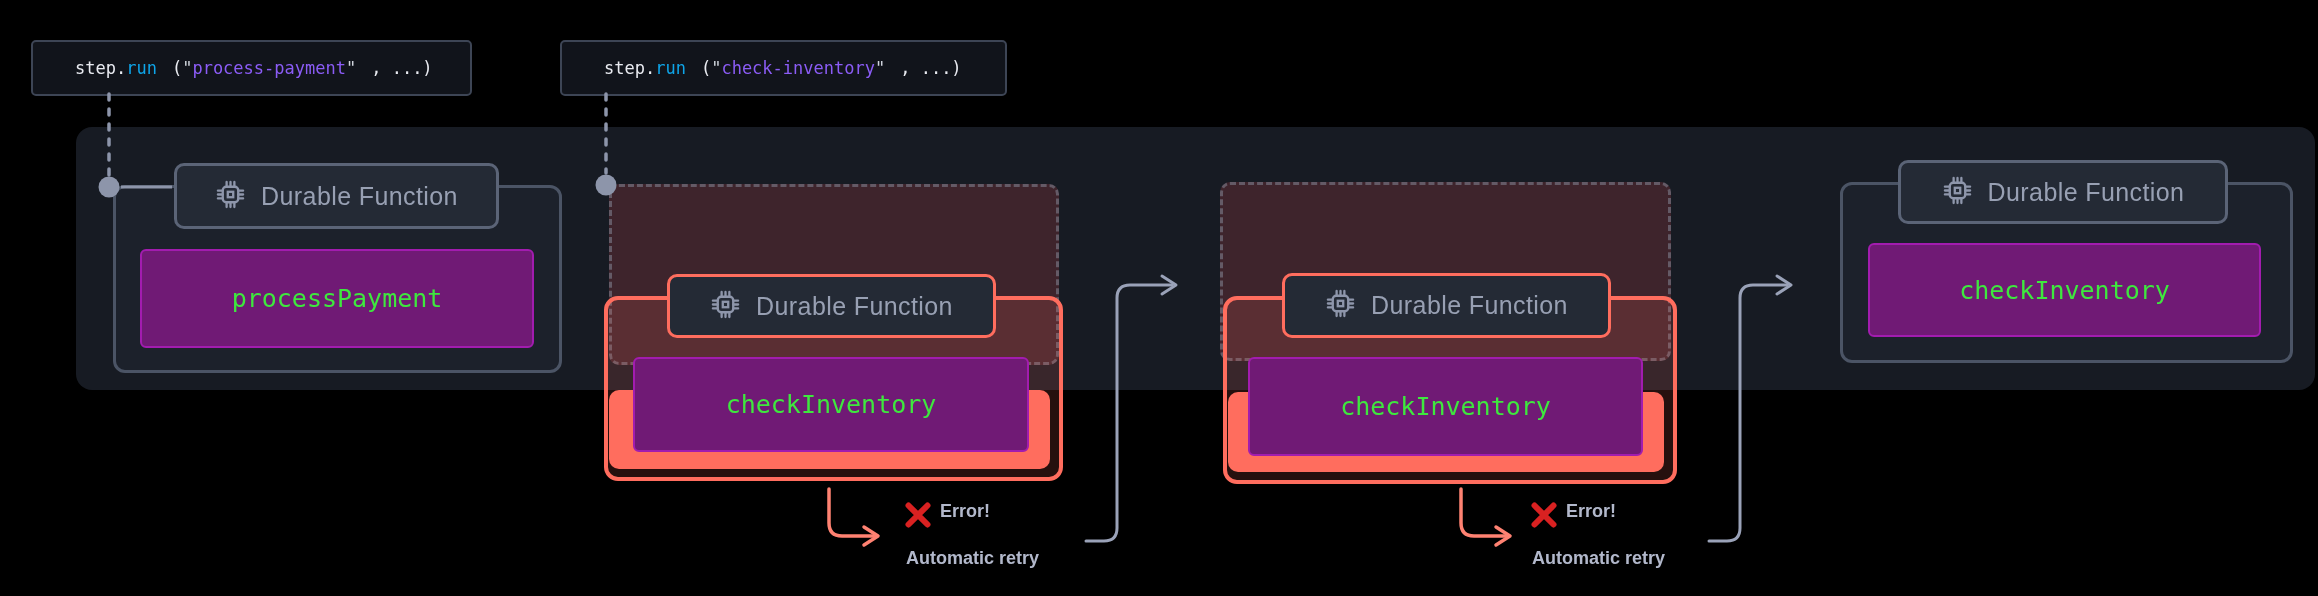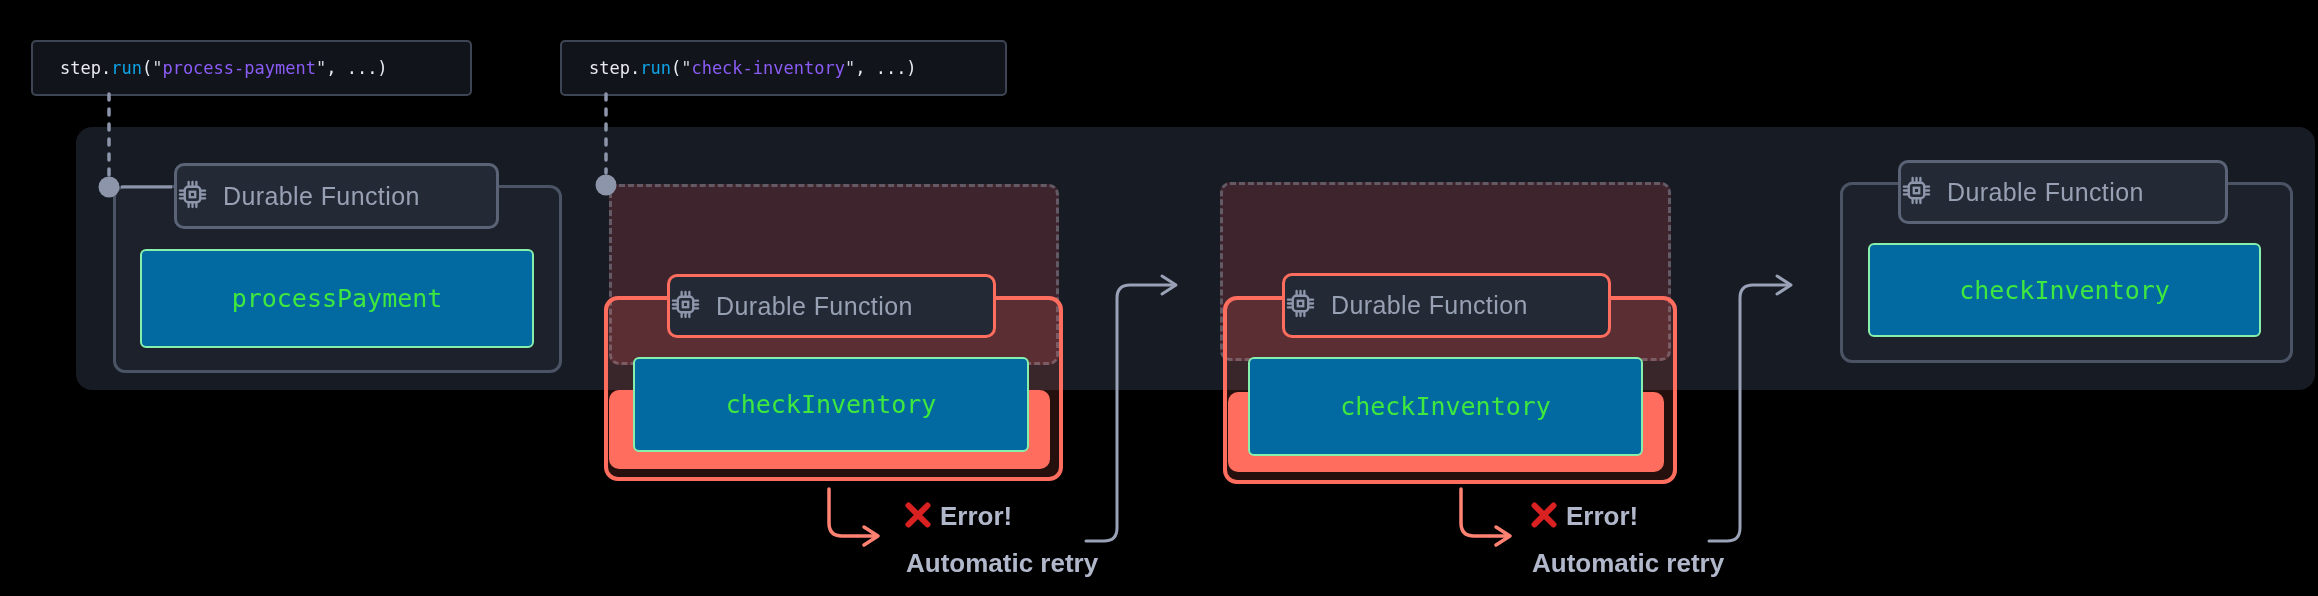--- a/index.html
+++ b/index.html
@@ -9,42 +9,42 @@
 
   
   .band{position:absolute;left:76px;top:127px;width:2239px;height:263px;background:#171b23;border-radius:16px;z-index:1;}
 
   
   .code-box{position:absolute;height:52px;background:#11141b;border:2px solid #3d4555;border-radius:5px;
             display:flex;align-items:center;padding:0 24px 0 27px;z-index:5;
             font-family:"DejaVu Sans Mono",monospace;font-size:17px;white-space:pre;}
   .code-box.first{left:31px;top:40px;width:386px;}
   .code-box.second{left:560px;top:40px;width:392px;}
-  .tok-plain{color:#e9ebf1;}
+  .tok-plain{color:#e9ebf1;margin-left:15px;}
   .tok-fn{color:#0ea5e9;}
   .tok-quote{color:#cfd4dc;}
   .tok-str{color:#8b5cf6;}
 
   
   .card{position:absolute;background:#1c212b;border:3px solid #4b5465;border-radius:12px;z-index:2;}
   .card.g1{left:113px;top:185px;width:443px;height:182px;}
   .card.g4{left:1840px;top:182px;width:447px;height:175px;}
 
   
   .badge{position:absolute;background:#242a35;border:3px solid #5b6477;border-radius:10px;
-         display:flex;align-items:center;gap:15px;z-index:12;}
+         display:flex;align-items:center;justify-content:center;gap:15px;z-index:12;}
   .badge .label{color:#98a0b3;font-size:25px;letter-spacing:.4px;}
   .badge.red{border-color:#ff6d5e;}
   .badge.g1{left:174px;top:163px;width:319px;height:60px;}
   .badge.g2{left:667px;top:274px;width:323px;height:58px;}
   .badge.g3{left:1282px;top:273px;width:323px;height:59px;}
   .badge.g4{left:1898px;top:160px;width:324px;height:58px;}
 
   
-  .fnbox{position:absolute;background:#0369a1;border:2px solid #86efac;border-radius:6px;
+  .fnbox{position:absolute;background:#701a75;border:2px solid #a21caf;border-radius:6px;
          display:flex;align-items:center;justify-content:center;z-index:10;}
   .fnbox .fname{font-family:"DejaVu Sans Mono",monospace;font-size:25px;color:#3ee83e;}
   .fnbox.g1{left:140px;top:249px;width:390px;height:95px;}
   .fnbox.g2{left:633px;top:357px;width:392px;height:91px;}
   .fnbox.g3{left:1248px;top:357px;width:391px;height:95px;}
   .fnbox.g4{left:1868px;top:243px;width:389px;height:90px;}
 
   
   .ghost{position:absolute;border:3px dashed #645a66;border-radius:10px;background:rgba(164,60,70,0.28);z-index:3;}
   .ghost.g2{left:609px;top:184px;width:444px;height:175px;}
@@ -52,21 +52,21 @@
 
   
   .redbox{position:absolute;border:4px solid #ff6d5e;border-radius:14px;background:rgba(255,109,94,0.15);z-index:4;}
   .redbox.g2{left:604px;top:296px;width:451px;height:177px;}
   .redbox.g3{left:1223px;top:296px;width:446px;height:180px;}
   .footer{position:absolute;background:#ff6d5e;border-radius:10px;z-index:6;}
   .footer.g2{left:609px;top:390px;width:441px;height:79px;}
   .footer.g3{left:1228px;top:392px;width:436px;height:80px;}
 
   
-  .err-label{position:absolute;color:#b2b8cb;font-size:26px;font-weight:bold;white-space:nowrap;z-index:20;}
+  .err-label{position:absolute;color:#b2b8cb;font-size:18px;font-weight:bold;white-space:nowrap;z-index:20;}
   .x-icon{position:absolute;z-index:20;}
 </style>
 </head>
 <body>
 
 <div class="canvas">
 
   <div class="band"></div>
 
   <div class="code-box first"><span class="tok-plain">step.</span><span class="tok-fn">run</span><span class="tok-plain">(</span><span class="tok-quote">"</span><span class="tok-str">process-payment</span><span class="tok-quote">"</span><span class="tok-plain">, ...)</span></div>

